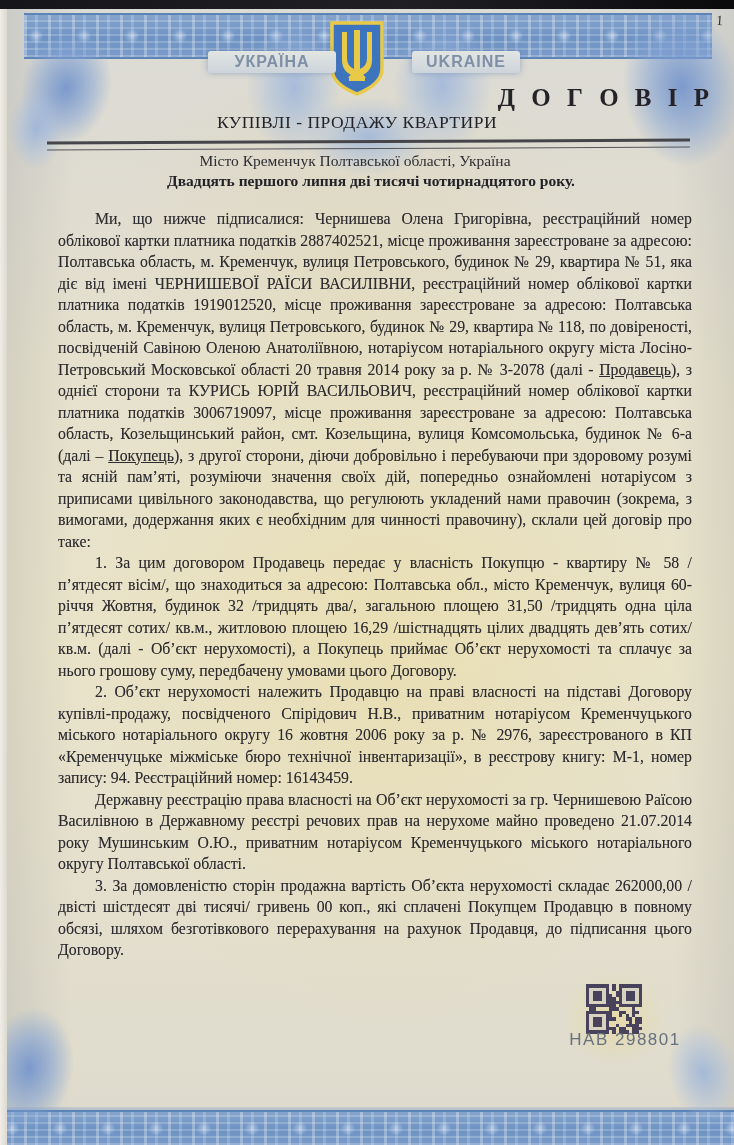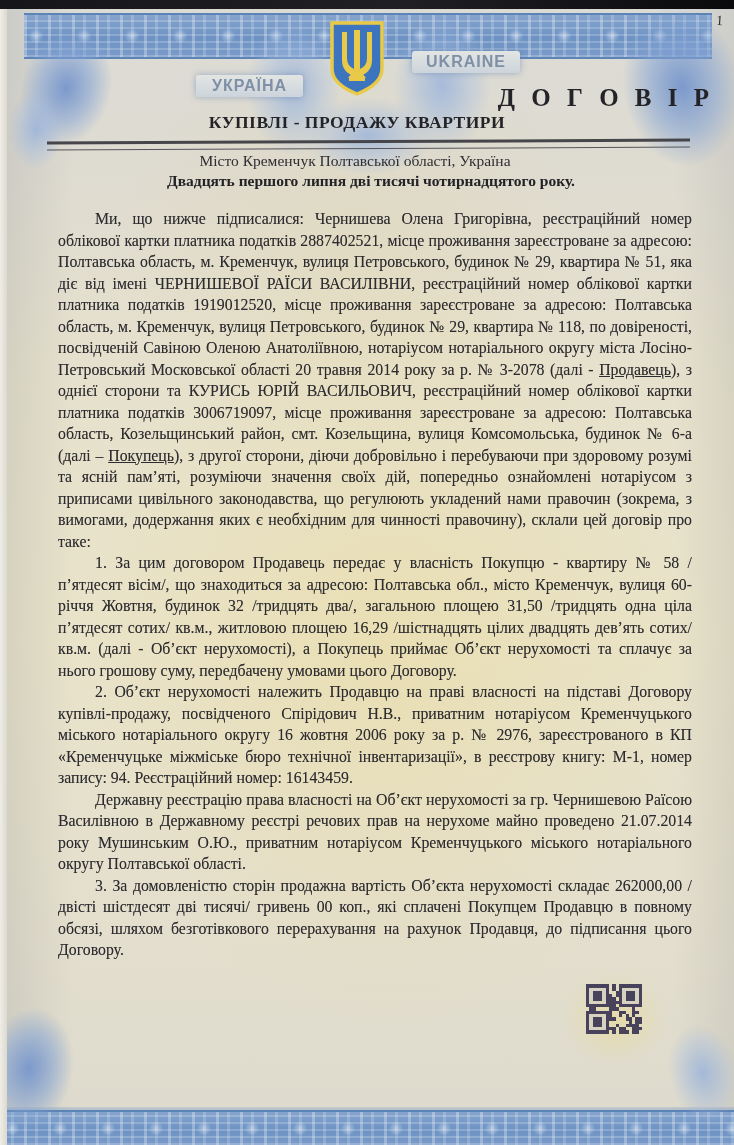--- a/index.html
+++ b/index.html
@@ -38,27 +38,27 @@
   .fl-em-r{left:392px;top:16px;width:100px;height:140px;}
   .fl-em-b{left:300px;top:96px;width:136px;height:80px;}
   .fl-bl{left:-16px;bottom:14px;width:90px;height:125px;transform:rotate(10deg);}
   .fl-br{right:-4px;bottom:22px;width:70px;height:100px;transform:rotate(-12deg);}
   
   .emblem{position:absolute;left:329px;top:21px;width:56px;height:76px;z-index:3;}
   
   .plaque{position:absolute;z-index:3;top:51px;height:22px;line-height:22px;text-align:center;
     font-family:"Liberation Sans",sans-serif;font-weight:bold;font-size:16px;letter-spacing:1px;color:#7e8fa6;
     background:linear-gradient(180deg,#e2e5e2,#ccd4dc);border-radius:3px;box-shadow:0 0 6px rgba(90,120,170,0.5);}
-  .plaque-left{left:196px;width:107px;margin-top:24px;}
+  .plaque-left{left:208px;width:128px;}
   .plaque-right{left:412px;width:108px;}
   .page-num{position:absolute;top:13px;left:716px;z-index:10;font-size:14px;color:#2e2e33;transform:rotate(4deg);}
   .title{position:absolute;left:0;right:20px;top:84px;text-align:right;z-index:3;
     font-size:25px;font-weight:bold;letter-spacing:5px;color:#242428;}
   .subtitle{position:absolute;left:0;right:20px;top:112px;text-align:center;z-index:3;
-    font-size:17.5px;font-weight:bold;letter-spacing:0.5px;color:#242428;}
+    font-size:17.5px;font-weight:normal;letter-spacing:0.5px;color:#242428;}
   .rule{position:absolute;left:47px;right:44px;top:140px;height:5px;z-index:3;
     border-top:3.5px solid #46464a;border-bottom:1.5px solid #55555a;transform:rotate(-0.25deg);}
   .place-line{position:absolute;left:0;right:24px;top:152px;text-align:center;font-size:15.5px;color:#2e2d32;z-index:3;}
   .date-line{position:absolute;left:0;right:24px;top:172px;text-align:center;font-size:15.5px;font-weight:bold;color:#232327;z-index:3;padding-left:32px;}
   
   .doc-body{position:absolute;left:58px;top:208px;width:634px;z-index:3;
     font-size:15.8px;line-height:21.5px;text-align:justify;
     text-shadow:0 0 0.5px rgba(20,20,25,0.35);}
   .para{margin:0;text-indent:37px;}
   .b{font-weight:normal;}
@@ -258,19 +258,20 @@
         <rect x="1" y="1" width="5" height="5" fill="#d8d2c2"></rect>
         <rect x="2" y="2" width="3" height="3" fill="#3b3654"></rect>
         <rect x="10" y="0" width="7" height="7" fill="#3b3654"></rect>
         <rect x="11" y="1" width="5" height="5" fill="#d8d2c2"></rect>
         <rect x="12" y="2" width="3" height="3" fill="#3b3654"></rect>
         <rect x="0" y="8" width="7" height="7" fill="#3b3654"></rect>
         <rect x="1" y="9" width="5" height="5" fill="#d8d2c2"></rect>
         <rect x="2" y="10" width="3" height="3" fill="#3b3654"></rect>
       </svg>
   </div>
+  <div class="serial">НАВ 298801</div>
 
   <div class="band-bottom-edge"></div>
   <div class="band band-bottom"></div>
   <div class="fl fl-bl"></div>
   <div class="fl light fl-br"></div>
 
 </div>
 
 </body></html>

